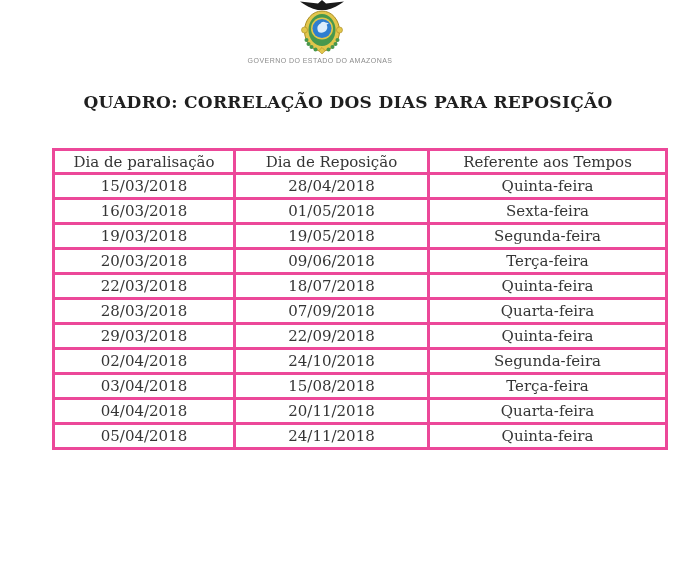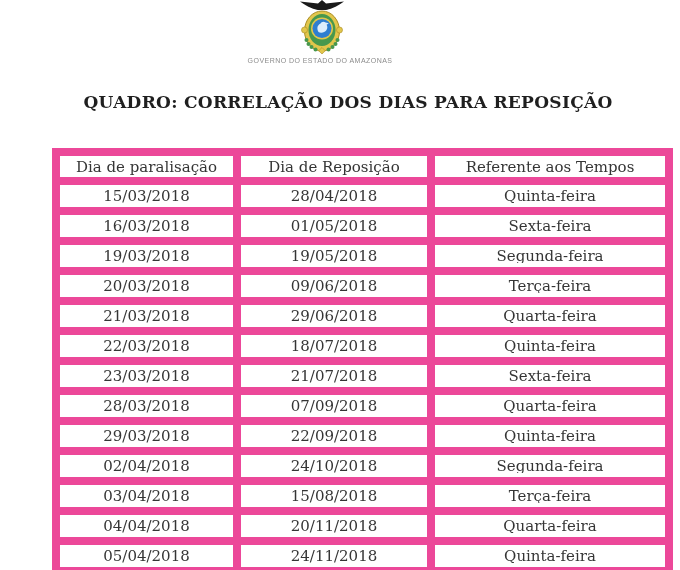--- a/index.html
+++ b/index.html
@@ -54,21 +54,21 @@
     left: 52px;
     width: 613px;
     border-collapse: collapse;
     table-layout: fixed;
     font-family: "DejaVu Serif", serif;
     font-size: 15px;
     color: #353535;
   }
   table.quadro th,
   table.quadro td {
-    border: 8px solid #ec4899;
+    border: 3px solid #ec4899;
     text-align: center;
     vertical-align: middle;
     padding: 0;
     font-weight: normal;
     overflow: hidden;
     white-space: nowrap;
   }
   table.quadro th { height: 21px; }
   table.quadro td { height: 22px; border-radius: 11px; }
   .col-paralisacao { width: 181px; }
@@ -144,33 +144,23 @@
           <td>19/03/2018</td>
           <td>19/05/2018</td>
           <td>Segunda-feira</td>
         </tr>
         <tr>
           <td>20/03/2018</td>
           <td>09/06/2018</td>
           <td>Terça-feira</td>
         </tr>
         <tr>
-          <td>21/03/2018</td>
-          <td>29/06/2018</td>
-          <td>Quarta-feira</td>
-        </tr>
-        <tr>
           <td>22/03/2018</td>
           <td>18/07/2018</td>
           <td>Quinta-feira</td>
-        </tr>
-        <tr>
-          <td>23/03/2018</td>
-          <td>21/07/2018</td>
-          <td>Sexta-feira</td>
         </tr>
         <tr>
           <td>28/03/2018</td>
           <td>07/09/2018</td>
           <td>Quarta-feira</td>
         </tr>
         <tr>
           <td>29/03/2018</td>
           <td>22/09/2018</td>
           <td>Quinta-feira</td>

